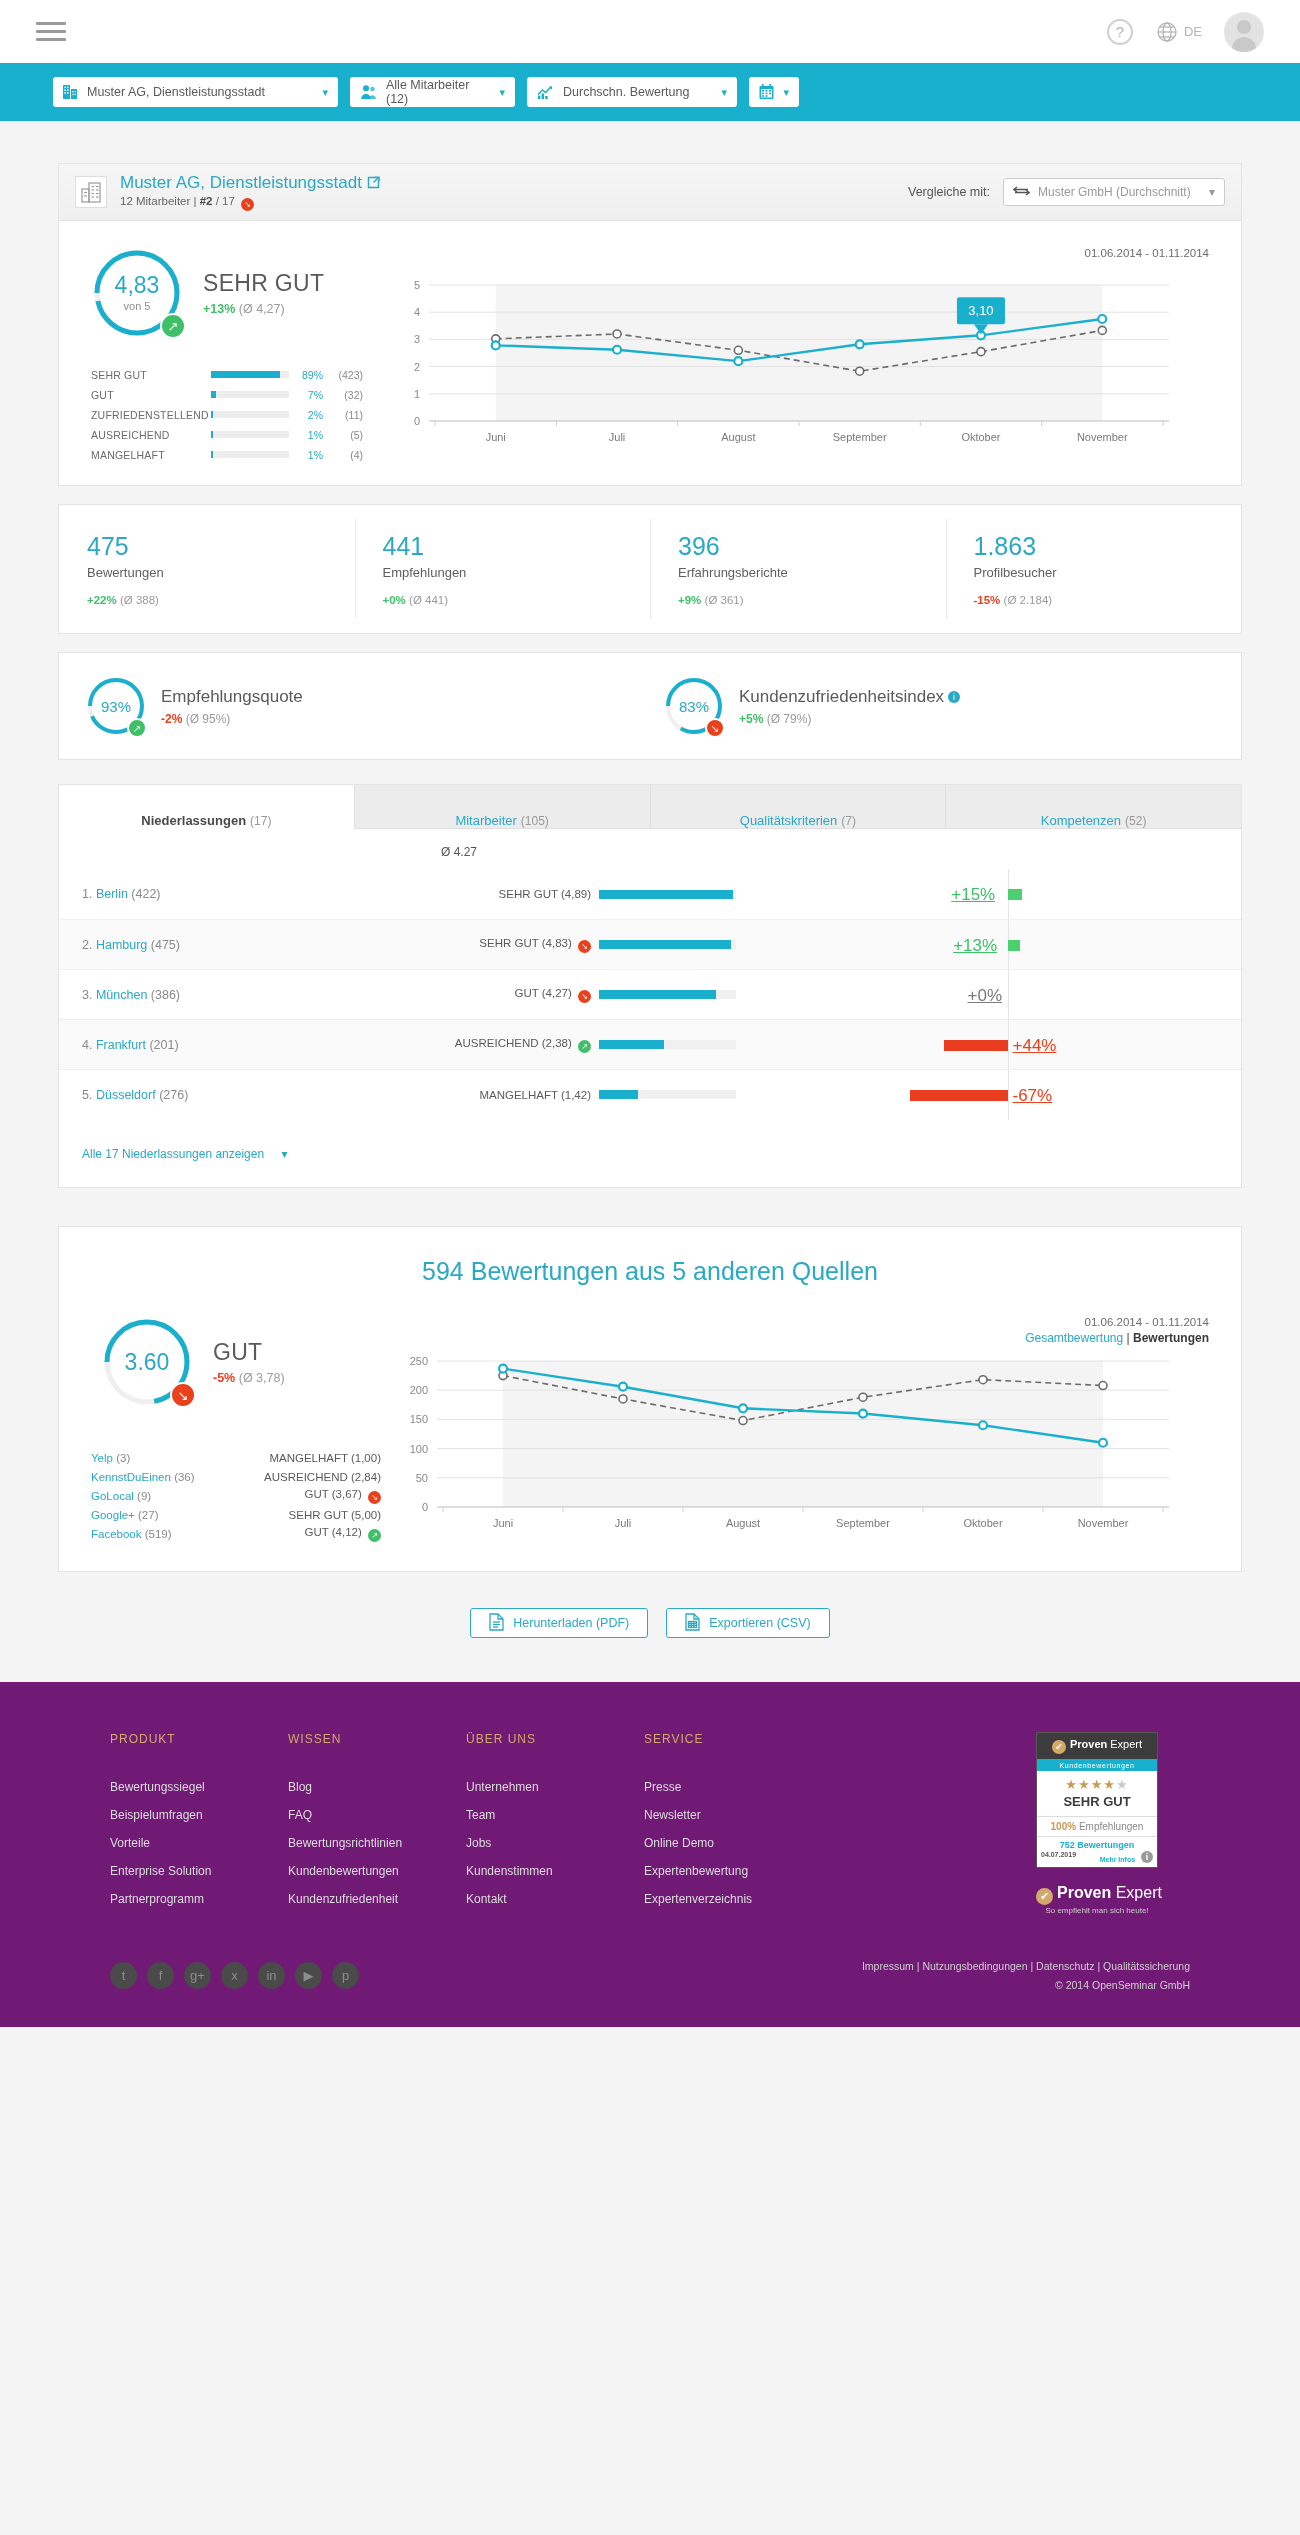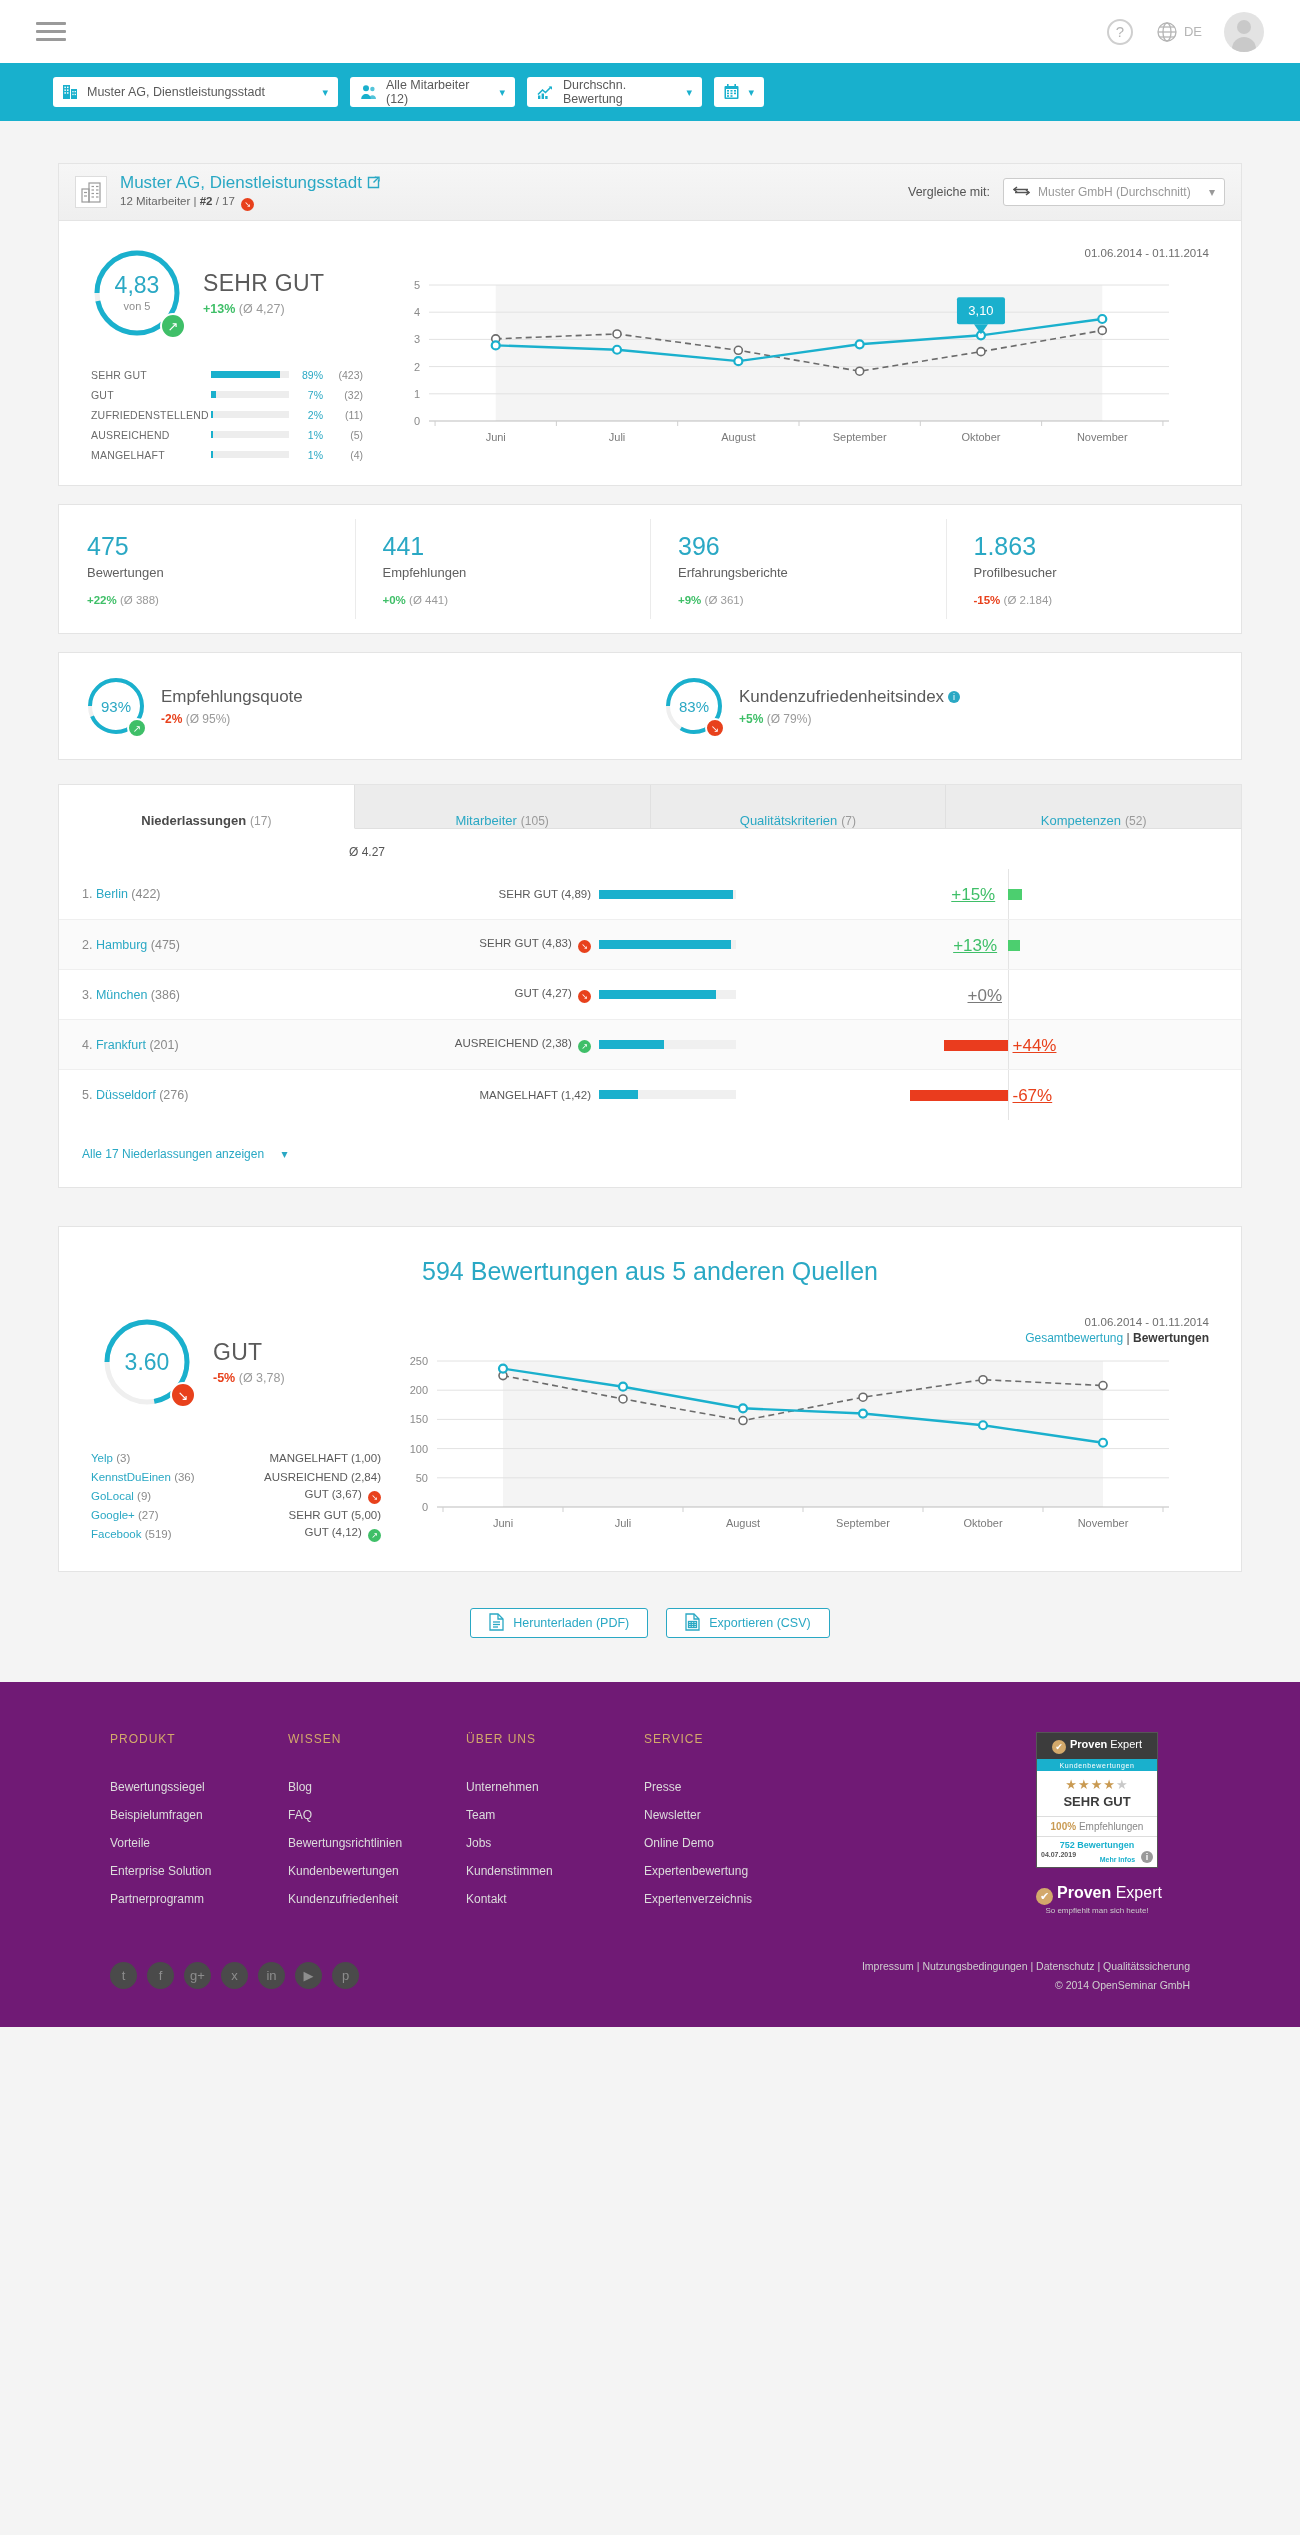--- a/index.html
+++ b/index.html
@@ -36,21 +36,21 @@
   .filterbar {
     background: #18b0cd; height: 58px; display: flex; align-items: center; gap: 12px; padding: 0 53px;
   }
   .sel {
     background: #fff; border-radius: 3px; height: 30px; display: flex; align-items: center;
     gap: 9px; padding: 0 10px; font-size: 12.5px; color: #5a5a5a; cursor: pointer;
   }
   .sel .caret { margin-left: auto; color: #1ab0cd; font-size: 11px; }
   .sel-company { width: 285px; }
   .sel-emp { width: 165px; }
-  .sel-rating { width: 175px; }
+  .sel-rating { width: 210px; }
   .sel-cal { width: 50px; }
   .ico { color: #1ab0cd; display: inline-flex; align-items: center; }
 
   
   .content { padding: 0 58px; }
   .card-head {
     background: linear-gradient(#f6f6f6, #efefef);
     border: 1px solid #e4e4e4; border-bottom: none;
     height: 57px; display: flex; align-items: center; padding: 0 16px;
     margin-top: 42px;
@@ -150,21 +150,21 @@
   .tab {
     flex: 1; height: 44px; display: flex; align-items: flex-end; justify-content: center;
     background: #ececec; border-right: 1px solid #e0e0e0; border-bottom: 1px solid #e0e0e0;
     font-size: 13px; color: #2aa8c4; cursor: pointer;
   }
   .tab:last-child { border-right: none; }
   .tab.active { background: #fff; color: #4a4a4a; font-weight: 700; border-bottom-color: #fff; }
   .tab .cnt { color: #9a9a9a; font-weight: 400; margin-left: 4px; font-size: 12px; }
 
   .tbl { padding: 0 0 0 0; }
-  .avg-head { text-align: left; font-size: 12px; color: #555; padding: 16px 0 10px 0; margin-left: 290px; width: 220px; }
+  .avg-head { text-align: center; font-size: 12px; color: #555; padding: 16px 0 10px 0; margin-left: 290px; width: 220px; }
   .trow { display: flex; align-items: center; height: 50px; border-top: 1px solid #efefef; position: relative; }
   .trow.alt { background: #fafafa; }
   .trow:first-of-type { border-top: none; }
   .t-name { width: 290px; padding-left: 23px; font-size: 12.5px; color: #8a8a8a; }
   .t-name a { color: #2aa8c4; text-decoration: none; }
   .t-grade { width: 250px; text-align: right; font-size: 11.5px; color: #5b5b5b; padding-right: 8px; }
   .t-bar { width: 175px; }
   .t-track { height: 9px; background: #f0f0f0; width: 137px; }
   .t-fill { height: 9px; background: #1ab0cd; }
   .t-delta { flex: 1; position: relative; height: 50px; }

